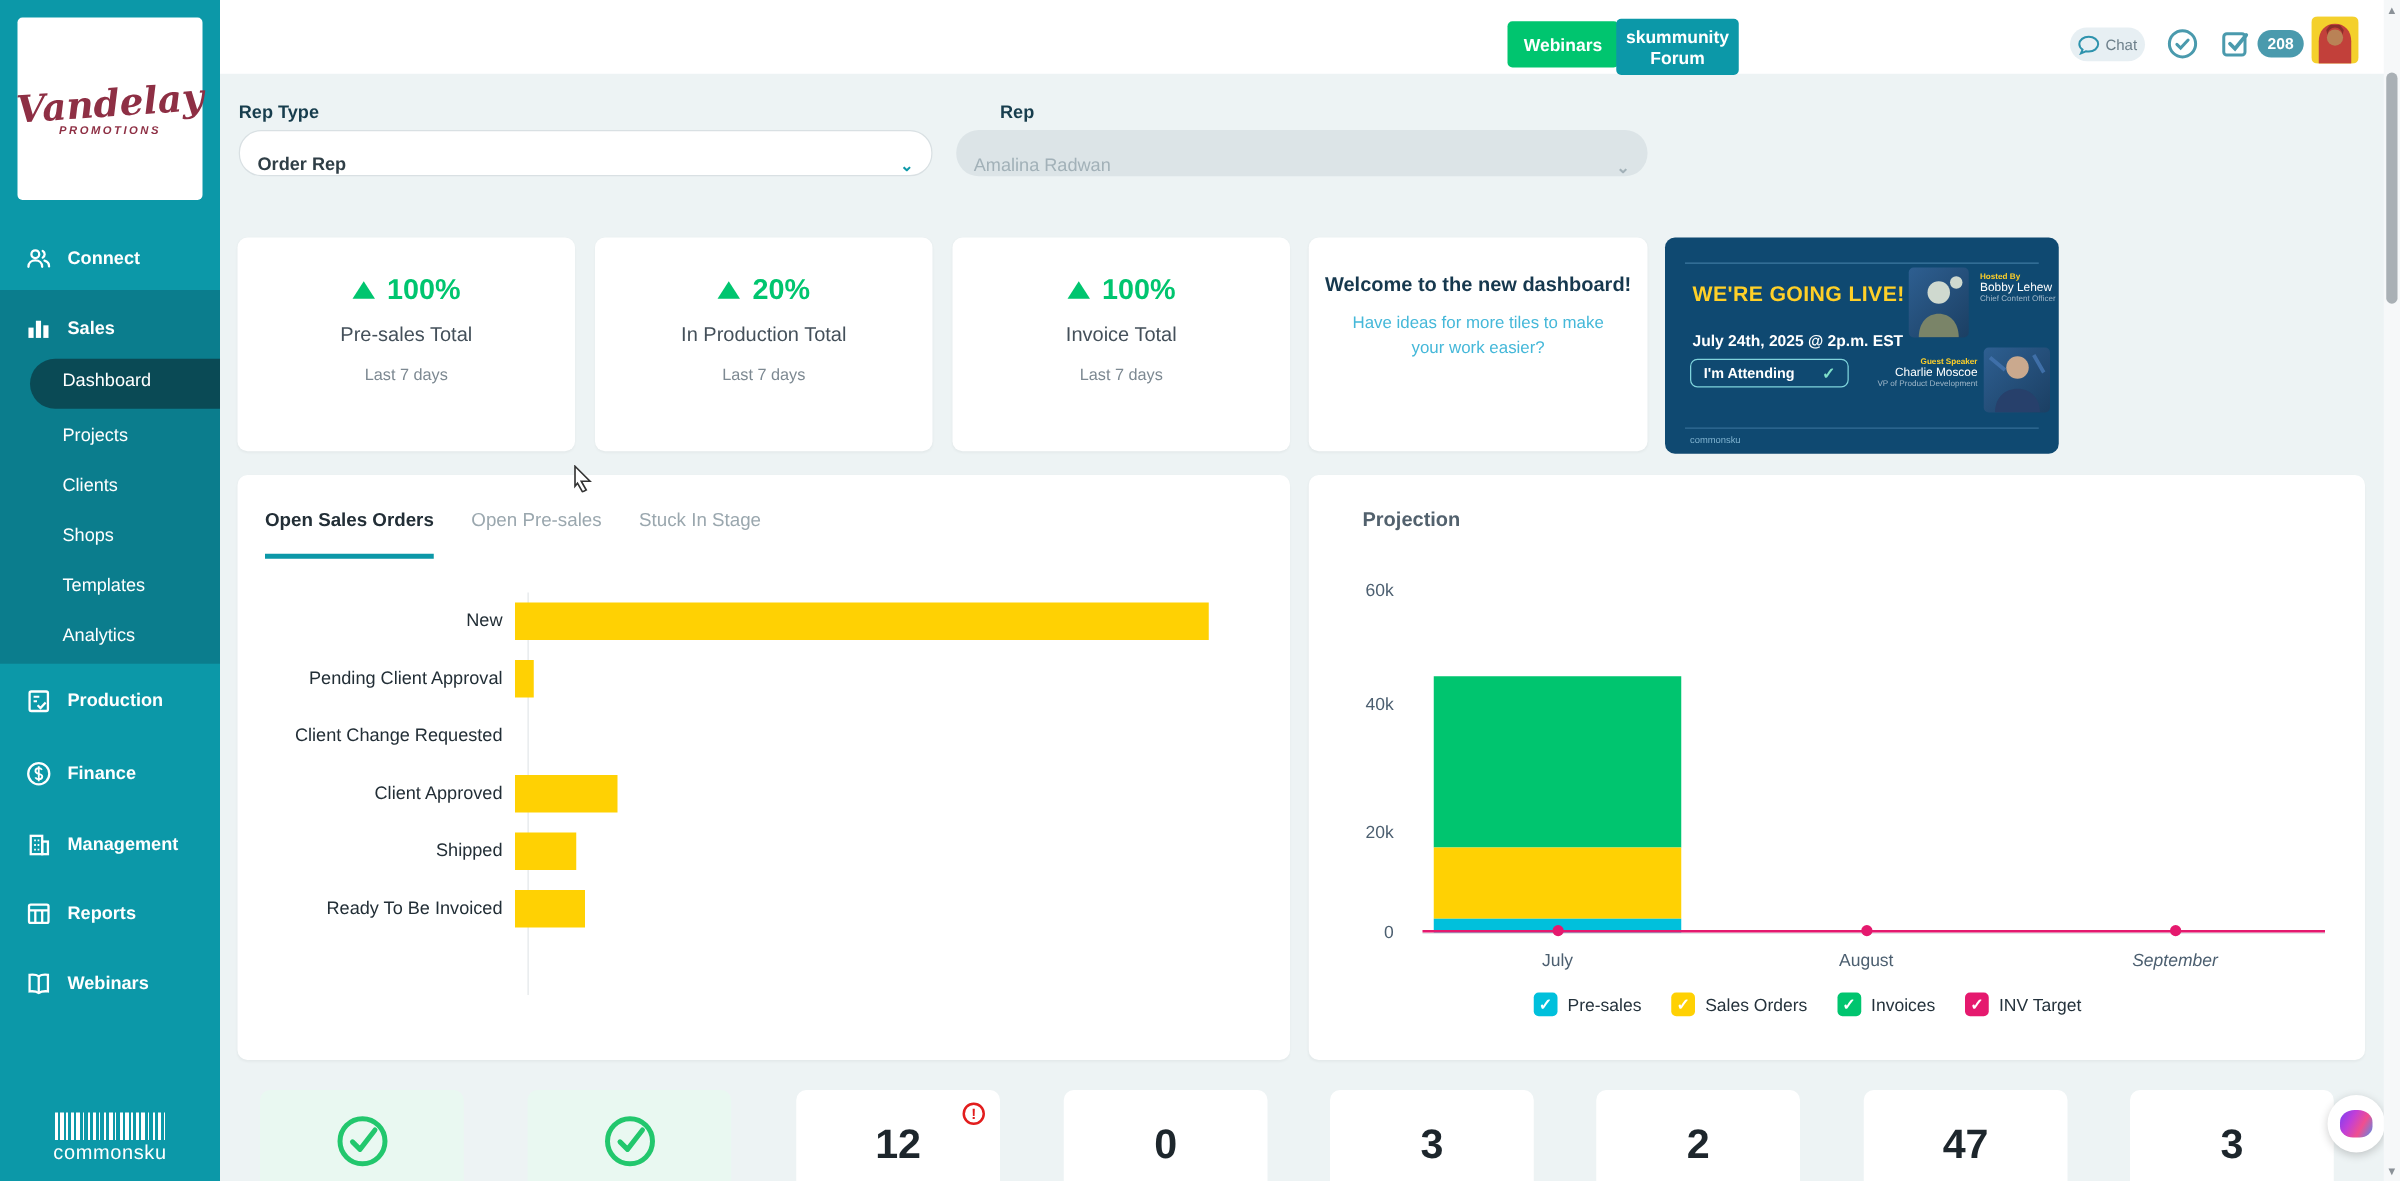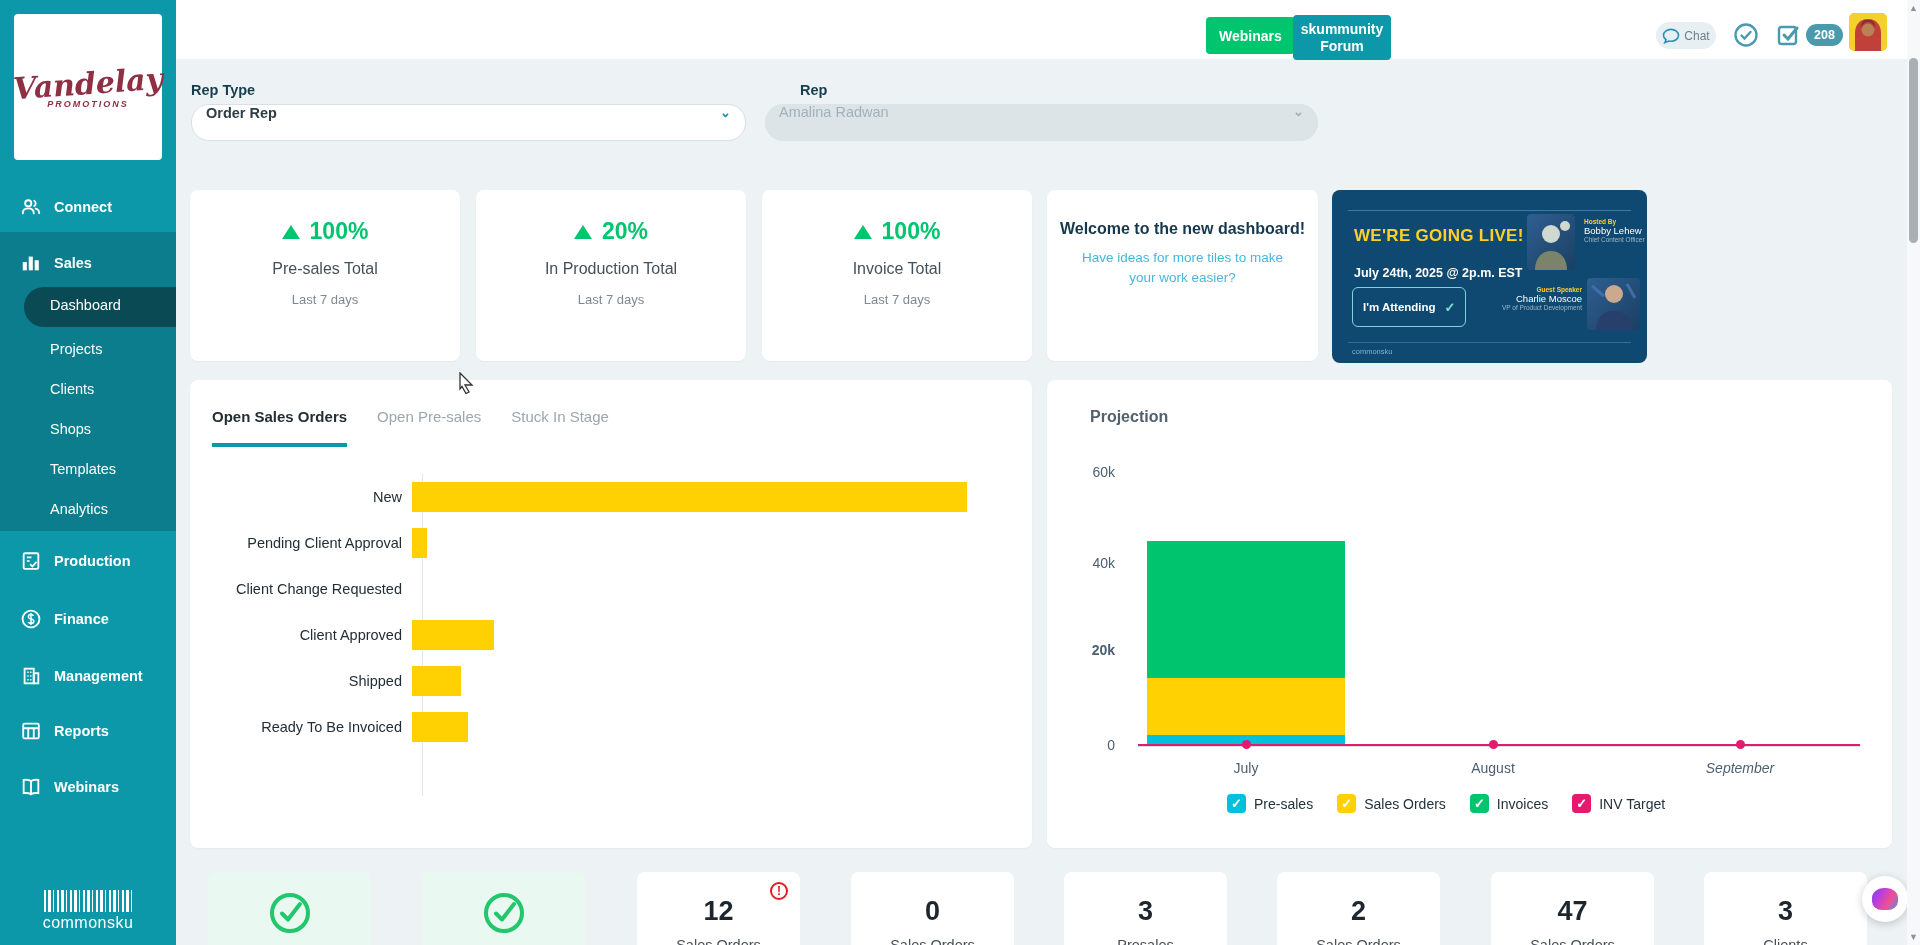--- a/index.html
+++ b/index.html
@@ -33,41 +33,41 @@
   .btn-webinars { position:absolute; left:1030px; top:17px; height:37px; padding:0 13px; background:#00c56f; color:#fff; font-weight:bold; font-size:14px; border:0; border-radius:4px; cursor:pointer; }
   .btn-forum { position:absolute; left:1117px; top:15px; width:98px; height:45px; background:#0c98a8; color:#fff; font-weight:bold; font-size:14px; border:0; border-radius:4px; cursor:pointer; line-height:1.2; }
   .chat-pill { position:absolute; left:1480px; top:22px; width:60px; height:27px; background:#e7eff3; border-radius:14px; display:flex; align-items:center; justify-content:center; gap:4px; cursor:pointer; }
   .chat-pill span { font-size:12px; color:#6c7f8a; }
   .icon-btn { position:absolute; top:22px; width:26px; height:26px; cursor:pointer; }
   .badge-208 { position:absolute; left:1630px; top:24px; min-width:36px; height:22px; background:#4a9aad; color:#fff; border-radius:11px; font-size:12.5px; font-weight:bold; display:flex; align-items:center; justify-content:center; padding:0 8px; cursor:pointer; }
   .avatar { position:absolute; left:1673px; top:13px; width:38px; height:38px; border-radius:5px; overflow:hidden; cursor:pointer; }
 
   
   .filter-label { position:absolute; font-size:14.5px; font-weight:bold; color:#173d4d; }
-  .dropdown { position:absolute; height:37px; border-radius:18px; display:flex; align-items:flex-start; justify-content:space-between; padding:0 14px; font-size:14.5px; cursor:pointer; }
+  .dropdown { position:absolute; height:37px; border-radius:18px; display:flex; align-items:flex-end; justify-content:space-between; padding:0 14px; font-size:14.5px; cursor:pointer; }
   .dd-enabled { background:#fff; border:1px solid #d9e0e3; color:#2f3e46; font-weight:bold; }
   .dd-disabled { background:#dce4e7; color:#a2b1b8; }
   .chev { font-size:13px; font-weight:bold; }
 
   
   .card { position:absolute; background:#fff; border-radius:8px; box-shadow:0 1px 2px rgba(0,0,0,0.04); }
   .kpi { text-align:center; }
   .kpi .delta { margin-top:28px; font-size:23px; font-weight:bold; color:#00c56f; }
   .kpi .tri { display:inline-block; width:0; height:0; border-left:9px solid transparent; border-right:9px solid transparent; border-bottom:14px solid #00c56f; margin-right:10px; }
   .kpi .ktitle { margin-top:15px; font-size:16px; color:#44505a; }
   .kpi .ksub { margin-top:14px; font-size:13px; color:#7d8992; }
   .welcome-title { margin-top:30px; text-align:center; font-size:16px; font-weight:bold; color:#16384e; }
   .welcome-link { margin:10px 22px 0; text-align:center; font-size:13.5px; color:#45b8d9; cursor:pointer; line-height:1.45; }
 
   
   .banner { position:absolute; left:1332px; top:190px; width:315px; height:173px; background:#0f4971; border-radius:8px; overflow:hidden; cursor:pointer; }
   .banner .topline { position:absolute; left:16px; right:16px; top:20px; height:1px; background:rgba(120,180,220,0.45); }
   .banner .headline { position:absolute; left:22px; top:36px; font-size:17px; font-weight:bold; color:#ffd028; letter-spacing:0.3px; }
   .banner .bdate { position:absolute; left:22px; top:76px; font-size:12.5px; font-weight:bold; color:#fff; }
-  .attend-btn { position:absolute; left:20px; top:97px; height:40px; padding:0 10px; background:transparent; border:1.5px solid #7fd4dc; border-radius:6px; color:#fff; font-size:11.5px; font-weight:bold; cursor:pointer; display:flex; align-items:center; gap:9px; }
+  .attend-btn { position:absolute; left:20px; top:97px; height:23px; padding:0 10px; background:transparent; border:1.5px solid #7fd4dc; border-radius:6px; color:#fff; font-size:11.5px; font-weight:bold; cursor:pointer; display:flex; align-items:center; gap:22px; }
   .attend-btn .ck { color:#7fe0c9; font-size:13px; }
   .photo { position:absolute; border-radius:4px; background:linear-gradient(135deg,#2e5f91,#1b3f63); overflow:hidden; }
   .cap-y { font-size:6.5px; font-weight:bold; color:#ffd028; }
   .cap-w { font-size:9.5px; color:#fff; }
   .cap-g { font-size:6.5px; color:#9fb7c9; }
   .banner .botline { position:absolute; left:16px; right:16px; top:152px; height:1px; background:rgba(120,180,220,0.35); }
   .banner .bsku { position:absolute; left:20px; top:157px; font-size:7.5px; color:#7fb2cf; }
 
   
   .panel { position:absolute; background:#fff; border-radius:8px; box-shadow:0 1px 2px rgba(0,0,0,0.04);padding-left:19px; }
@@ -88,21 +88,21 @@
   .target-dot { position:absolute; width:9px; height:9px; border-radius:50%; background:#e5196e; }
   .month { position:absolute; font-size:14px; color:#4c5f70; transform:translateX(-50%); }
   .legend { position:absolute; left:180px; top:414px; display:flex; gap:24px; align-items:center; }
   .leg-item { display:flex; align-items:center; gap:8px; cursor:pointer; }
   .leg-box { width:19px; height:19px; border-radius:4px; color:#fff; font-size:13px; font-weight:bold; display:flex; align-items:center; justify-content:center; }
   .leg-label { font-size:14px; color:#24323c; }
 
   
   .mini-card { position:absolute; top:872px; width:163px; height:130px; background:#fff; border-radius:8px; text-align:center; }
   .mini-card.mint { background:#e9f8f1; }
-  .mini-num { margin-top:24px; font-size:27px; font-weight:bold; color:#1d262c; }
+  .mini-num { margin-top:24px; font-size:33px; font-weight:bold; color:#1d262c; }
   .mini-label { margin-top:10px; font-size:14.5px; color:#44505a; }
   .alert-ic { position:absolute; right:12px; top:10px; width:18px; height:18px; border:2px solid #e21d1d; border-radius:50%; color:#e21d1d; font-size:12px; font-weight:bold; line-height:15px; }
   .check-wrap { margin-top:18px; }
 
   
   .scrollbar { position:absolute; right:0; top:0; width:13px; height:945px; background:#f6f8f9; z-index:9; }
   .sb-thumb { position:absolute; left:2px; top:58px; width:9px; height:185px; background:#a9b0b5; border-radius:5px; }
   .sb-arrow { position:absolute; left:1px; width:11px; text-align:center; font-size:9px; color:#8b9298; }
   .cursor { position:absolute; left:457px; top:372px; z-index:50; pointer-events:none; }
   .brain-fab { position:absolute; left:1862px; top:876px; width:46px; height:46px; border-radius:50%; background:#fff; box-shadow:0 2px 8px rgba(0,0,0,0.2); display:flex; align-items:center; justify-content:center; cursor:pointer; z-index:8; }
@@ -316,21 +316,21 @@
         <div class="hlabel">Ready To Be Invoiced</div>
         <div class="hbar" style="width:56px; background:#ffd103;"></div>
       </div>
     </div>
 </div>
 
 <div class="panel" style="left:1047px; top:380px; width:845px; height:468px;">
   <div class="proj-title">Projection</div>
   <div id="proj-chart">
       <div class="ytick" style="left: 18px; top: 357px;">0</div>
-      <div class="ytick" style="left: 18px; top: 262px; font-weight: bold;">20k</div>
+      <div class="ytick" style="left: 18px; top: 277px;">20k</div>
       <div class="ytick" style="left: 18px; top: 175px;">40k</div>
       <div class="ytick" style="left: 18px; top: 84px;">60k</div>
       <div class="baseline" style="left: 91px; top: 366px; width: 722px;"></div>
       <div class="stackbar" style="left: 100px; top: 161.25px; width: 198px; height: 204.75px;">
         <div style="width: 100%; height: 11.375px; background: rgb(0, 192, 220);"></div>
         <div style="width: 100%; height: 56.875px; background: rgb(255, 209, 3);"></div>
         <div style="width: 100%; height: 136.5px; background: rgb(0, 197, 111);"></div>
       </div>
       <div class="month" style="left: 199px; top: 380px;">July</div>
       <div class="month" style="left: 446px; top: 380px;">August</div>

